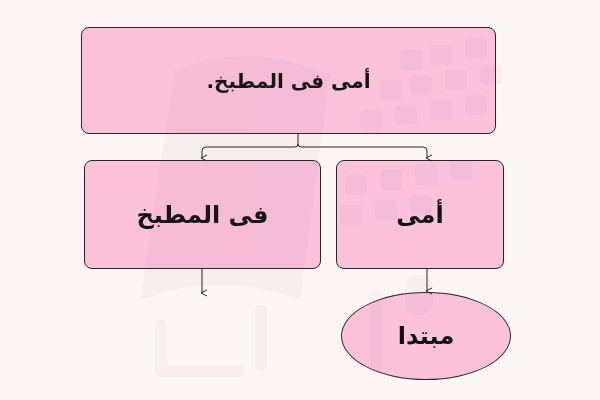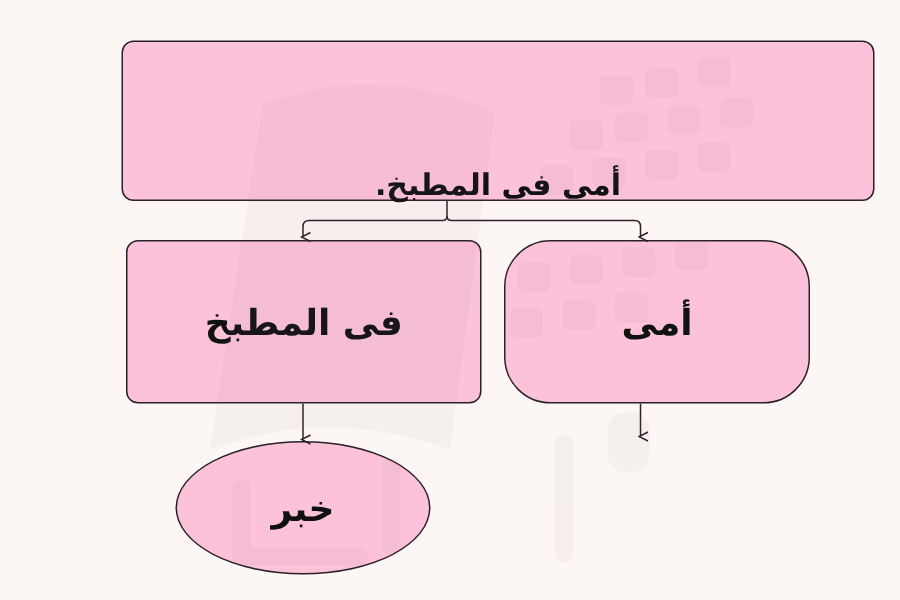--- a/index.html
+++ b/index.html
@@ -37,36 +37,36 @@
       </marker>
     </defs>
 
     <path d="M298,134 L298,144 Q298,147 295,147 L206,147 Q202,147 202,151 L202,158" fill="none" stroke="#2a2228" stroke-width="1" marker-end="url(#arrow)"></path>
     <path d="M298,144 Q298,147 301,147 L423,147 Q427,147 427,151 L427,158" fill="none" stroke="#2a2228" stroke-width="1" marker-end="url(#arrow)"></path>
 
     <path d="M202,269 L202,293" fill="none" stroke="#2a2228" stroke-width="1" marker-end="url(#arrow)"></path>
     <path d="M427,269 L427,291" fill="none" stroke="#2a2228" stroke-width="1" marker-end="url(#arrow)"></path>
   </svg>
 
-  <div class="node rect" style="left:81px; top:27px; width:502px; height:107px;align-items:flex-end;">
+  <div class="node rect" style="left:81px; top:27px; width:415px; height:107px;">
     <span class="label" style="font-size:20px;">أمى فى المطبخ.</span>
   </div>
 
   <div class="node rect" style="left:84px; top:160px; width:237px; height:109px;">
     <span class="label">فى المطبخ</span>
   </div>
 
-  <div class="node rect" style="left:336px; top:160px; width:204px; height:109px;border-radius:31px;">
+  <div class="node rect" style="left:336px; top:160px; width:168px; height:109px;">
     <span class="label">أمى</span>
   </div>
 
-  <div class="node ellipse" style="left:117px; top:294px; width:170px; height:89px;">
-    <span class="label">خبر</span>
+
+  <div class="node ellipse" style="left:341px; top:292px; width:170px; height:88px;">
+    <span class="label">مبتدا</span>
   </div>
-
 </div>
 
 <svg class="watermark" width="600" height="400">
   <g opacity="0.05" fill="#8a6a88">
     <path d="M140,300 L175,70 Q250,40 330,75 L300,300 Q220,270 140,300 Z"></path>
     <rect x="400" y="50" width="22" height="20" rx="4"></rect>
     <rect x="430" y="45" width="22" height="20" rx="4"></rect>
     <rect x="465" y="38" width="22" height="20" rx="4"></rect>
     <rect x="380" y="80" width="22" height="20" rx="4"></rect>
     <rect x="410" y="75" width="22" height="20" rx="4"></rect>

